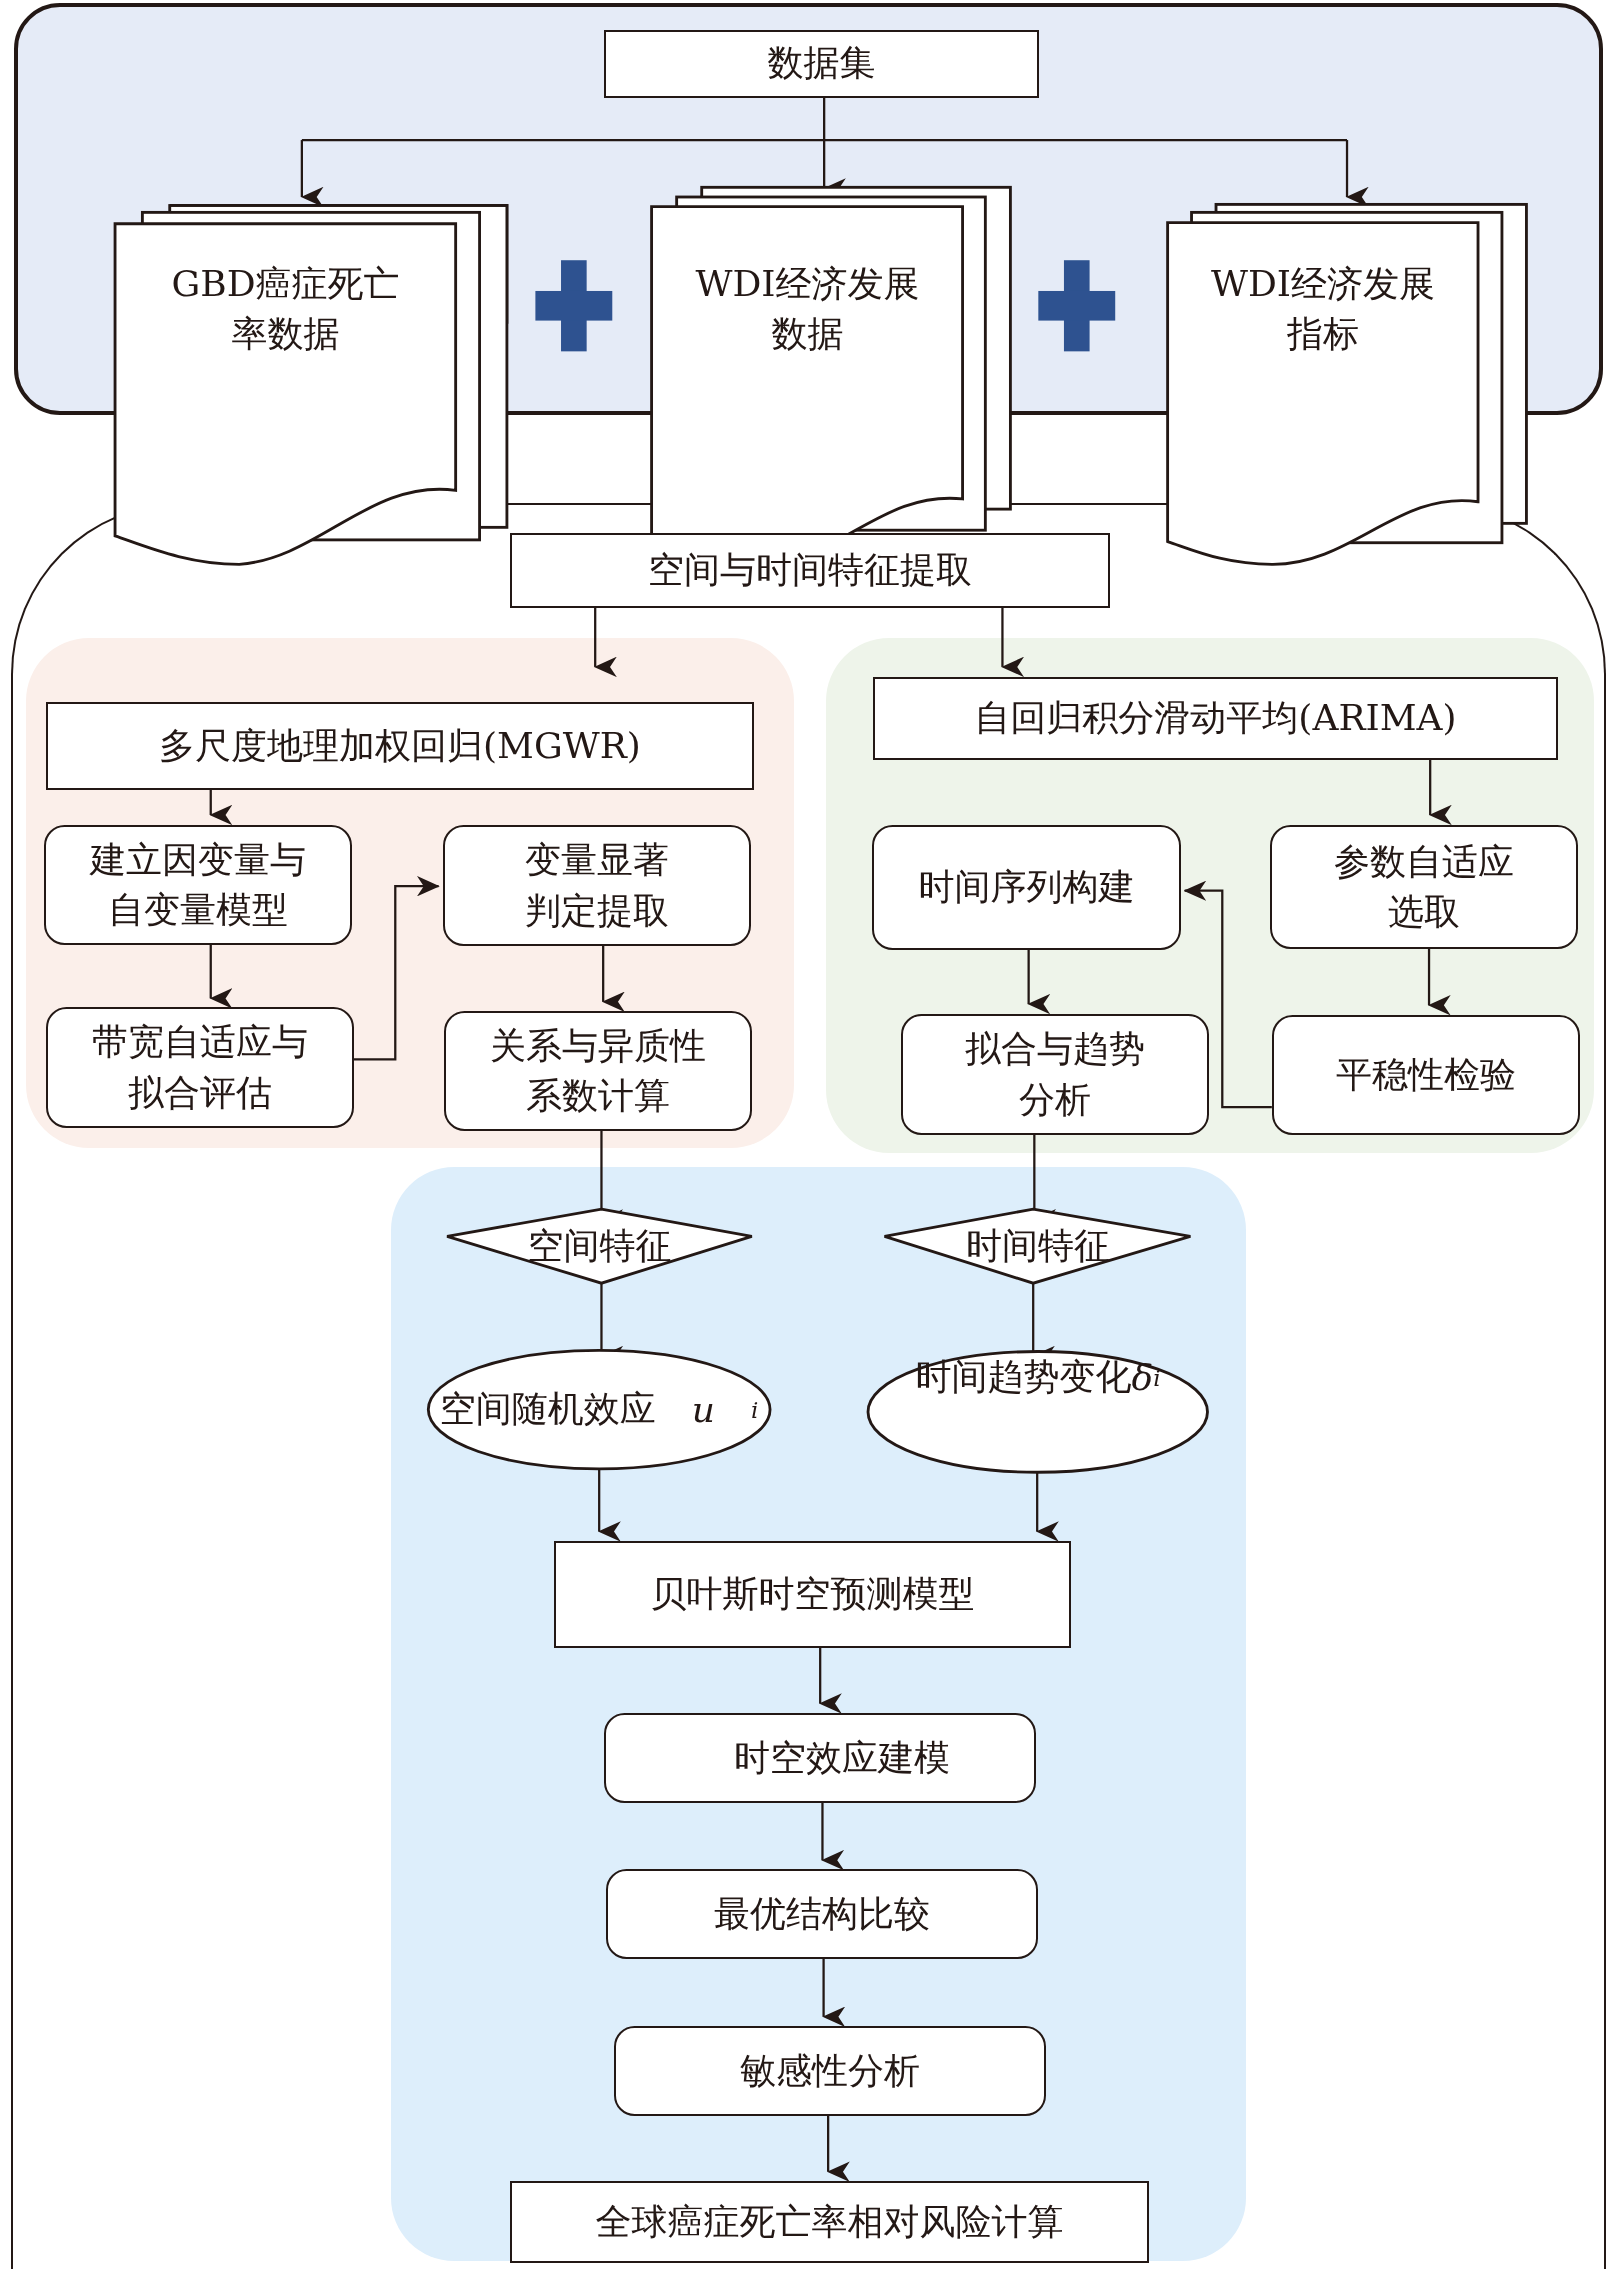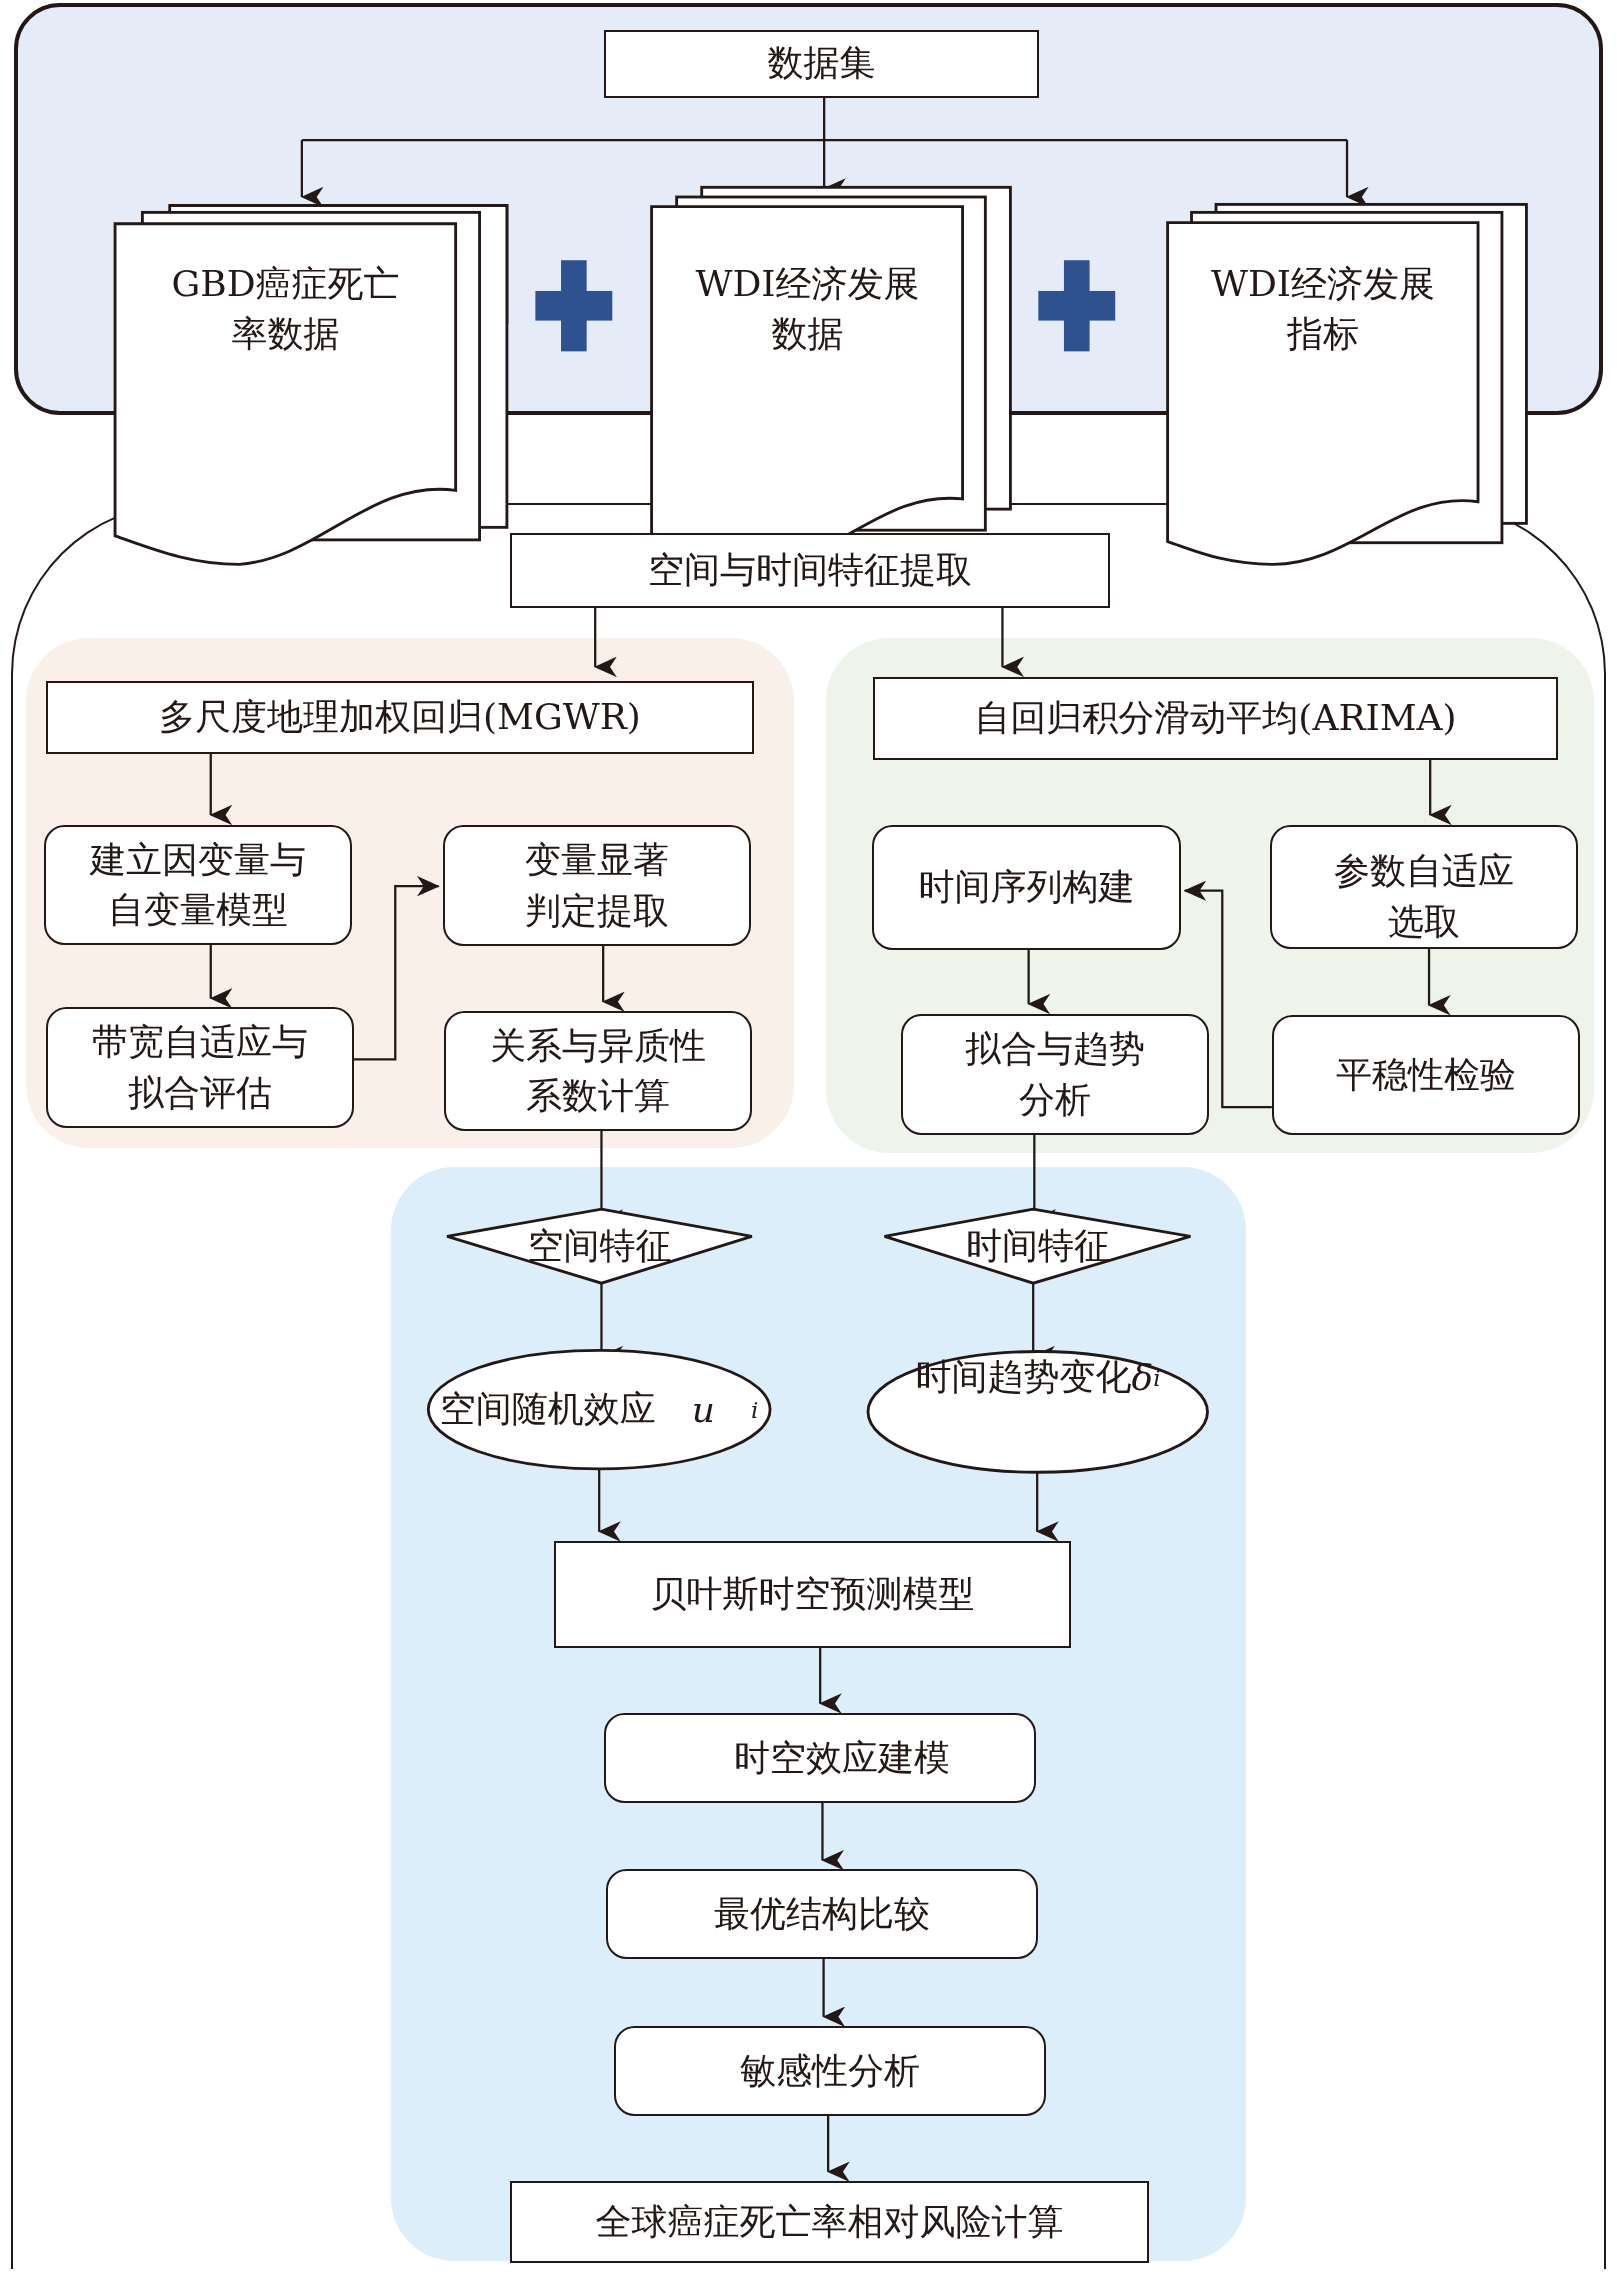--- a/index.html
+++ b/index.html
@@ -122,21 +122,21 @@
 </div>
 <div class="abs doc-txt" style="left:1168px;top:259px;width:310px;">
   <div>WDI经济发展</div>
   <div>指标</div>
 </div>
 
 <div class="abs box" style="left:510px;top:525px;width:600px;height:75px;">
   <span>空间与时间特征提取</span>
 </div>
 
-<div class="abs box" style="left:46px;top:673px;width:708px;height:73px;justify-content:center;">
+<div class="abs box" style="left:46px;top:694px;width:708px;height:88px;justify-content:center;">
   <span>多尺度地理加权回归(MGWR)</span>
 </div>
 <div class="abs box rbox" style="left:44px;top:817px;width:308px;height:120px;">
   <div>
       <div>建立因变量与</div>
       <div>自变量模型</div>
     </div>
 </div>
 <div class="abs box rbox" style="left:46px;top:999px;width:308px;height:121px;">
   <div>
@@ -164,21 +164,21 @@
   <div>
       <div>时间序列构建</div>
     </div>
 </div>
 <div class="abs box rbox" style="left:901px;top:1006px;width:308px;height:121px;">
   <div>
       <div>拟合与趋势</div>
       <div>分析</div>
     </div>
 </div>
-<div class="abs box rbox" style="left:1270px;top:817px;width:308px;height:124px;align-items:flex-end;">
+<div class="abs box rbox" style="left:1270px;top:817px;width:308px;height:124px;">
   <div>
       <div>参数自适应</div>
       <div>选取</div>
     </div>
 </div>
 <div class="abs box rbox" style="left:1272px;top:1007px;width:308px;height:120px;">
   <div>
       <div>平稳性检验</div>
     </div>
 </div>

